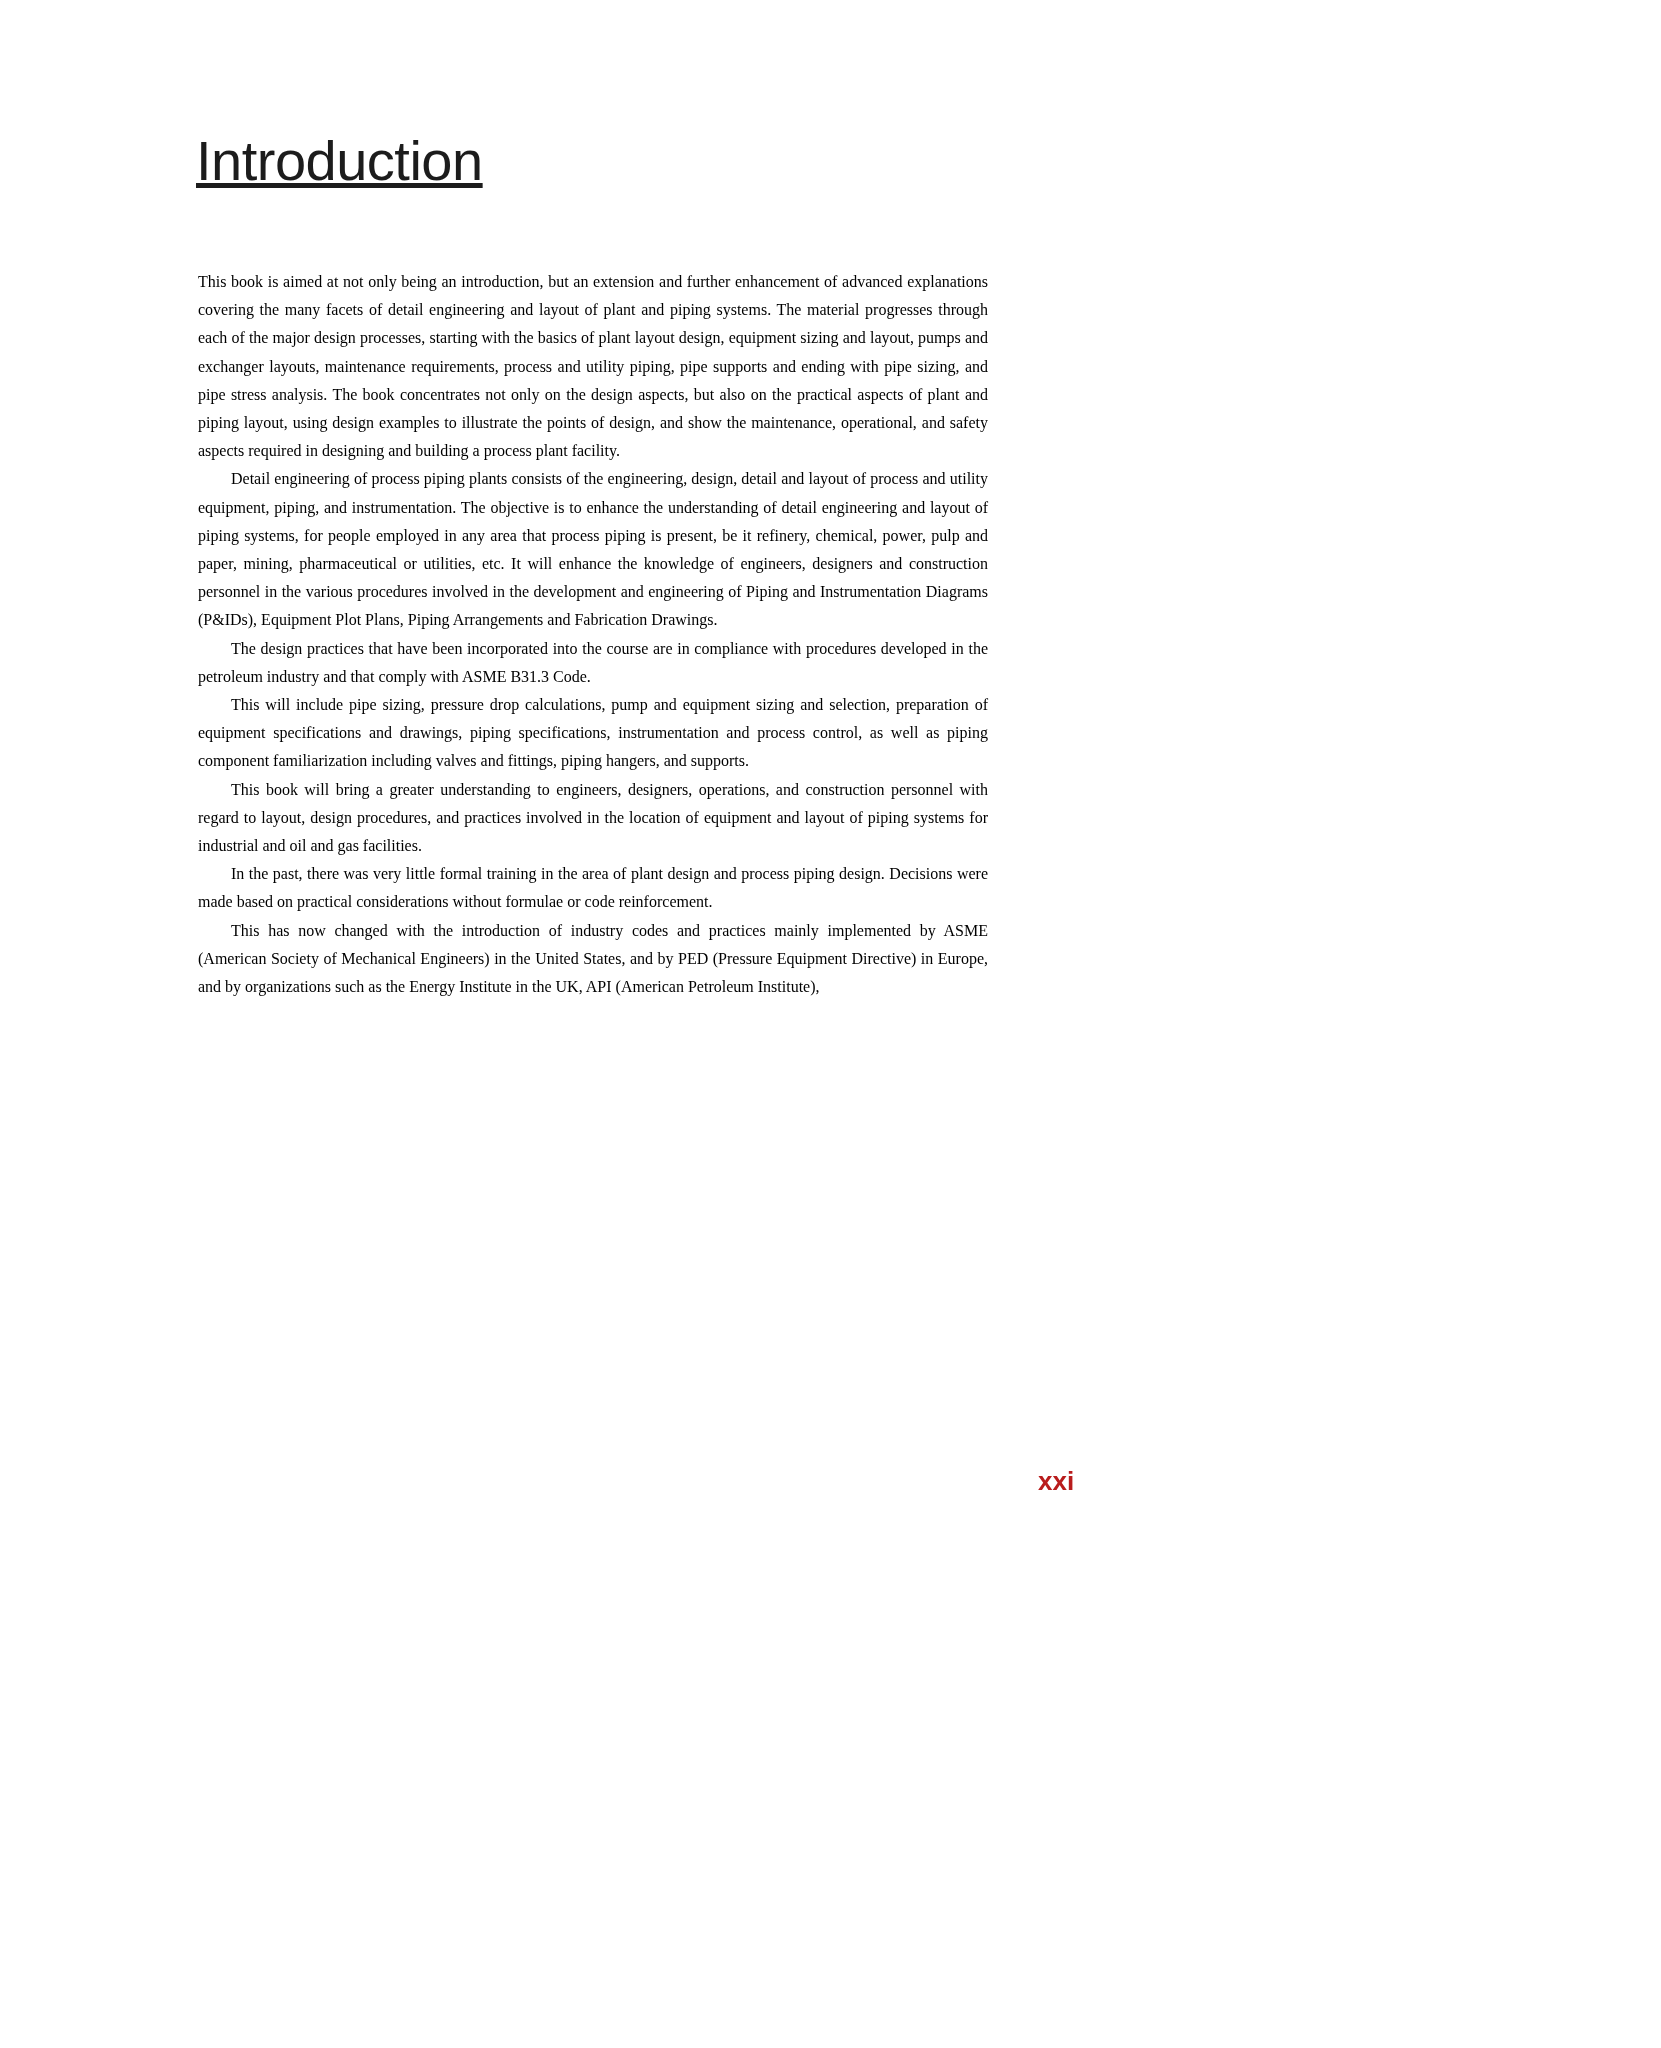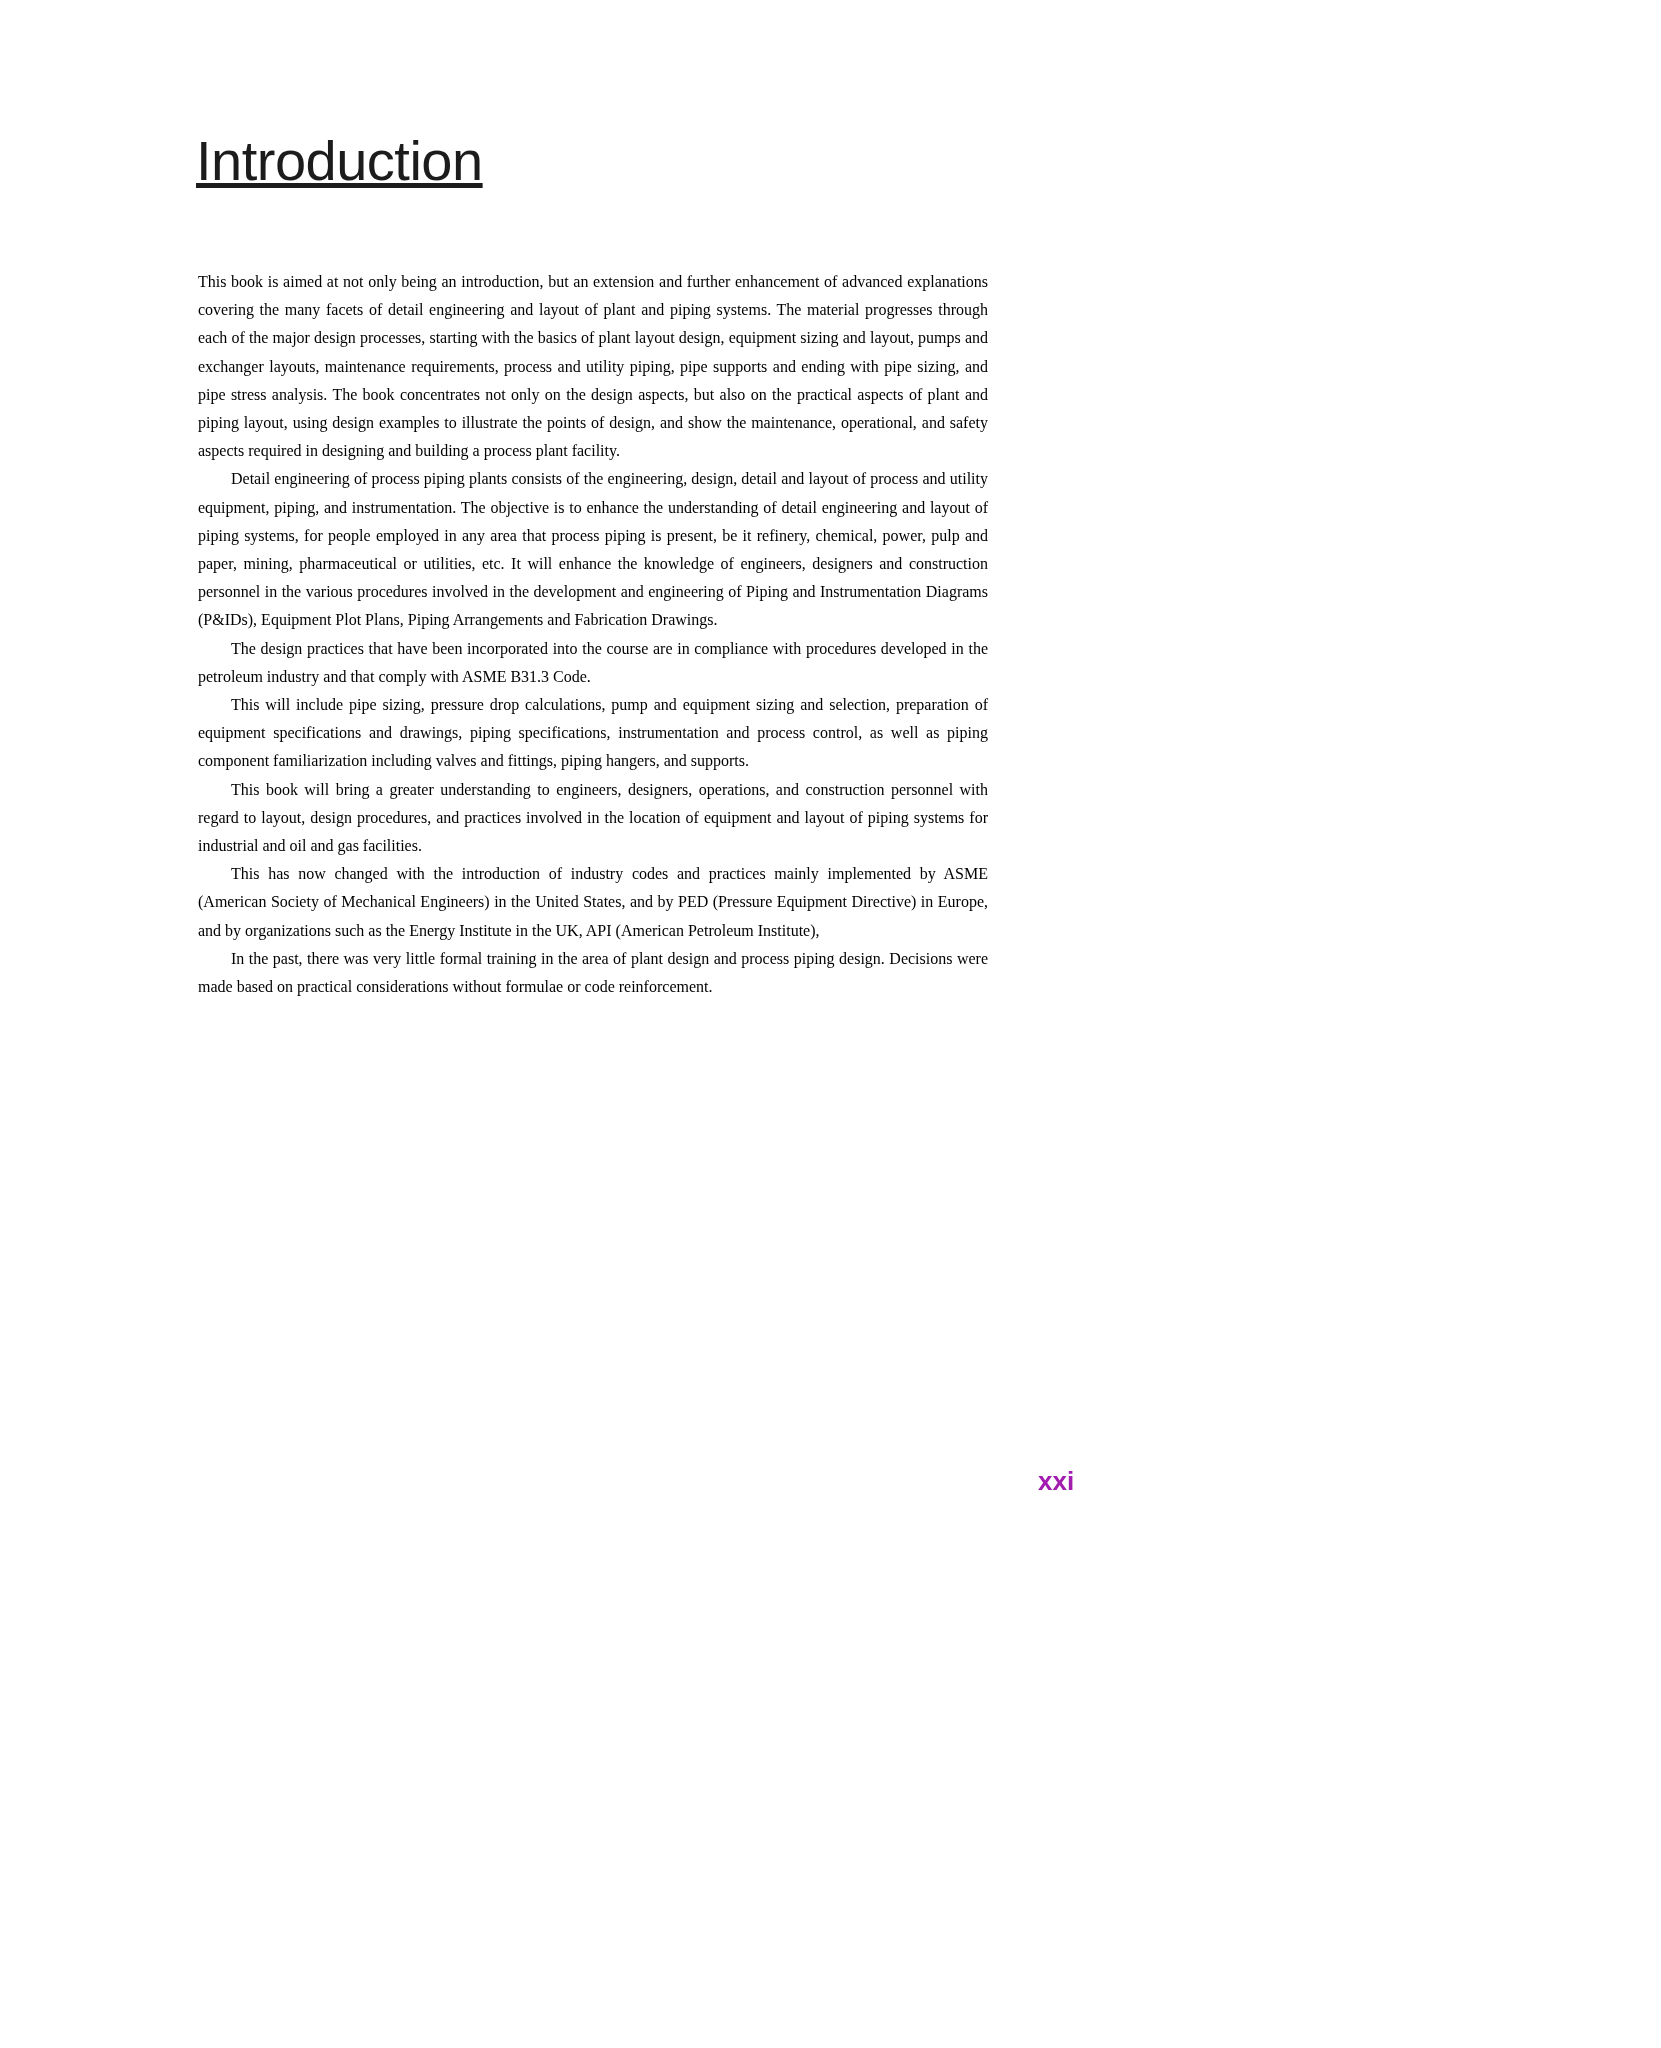--- a/index.html
+++ b/index.html
@@ -49,35 +49,35 @@
   .body-text p:first-child {
     text-indent: 0;
   }
   .page-number {
     position: absolute;
     left: 1038px;
     top: 1466px;
     font-family: "Liberation Sans", sans-serif;
     font-weight: 700;
     font-size: 26px;
-    color: #a21caf;
+    color: #b91c1c;
   }
 </style>
 </head>
 <body>
 
 <div class="page">
 
   <h1 class="chapter-title">Introduction</h1>
 
   <div class="body-text">
     <p>This book is aimed at not only being an introduction, but an extension and further enhancement of advanced explanations covering the many facets of detail engineering and layout of plant and piping systems. The material progresses through each of the major design processes, starting with the basics of plant layout design, equipment sizing and layout, pumps and exchanger layouts, maintenance requirements, process and utility piping, pipe supports and ending with pipe sizing, and pipe stress analysis. The book concentrates not only on the design aspects, but also on the practical aspects of plant and piping layout, using design examples to illustrate the points of design, and show the maintenance, operational, and safety aspects required in designing and building a process plant facility.</p>
     <p>Detail engineering of process piping plants consists of the engineering, design, detail and layout of process and utility equipment, piping, and instrumentation. The objective is to enhance the understanding of detail engineering and layout of piping systems, for people employed in any area that process piping is present, be it refinery, chemical, power, pulp and paper, mining, pharmaceutical or utilities, etc. It will enhance the knowledge of engineers, designers and construction personnel in the various procedures involved in the development and engineering of Piping and Instrumentation Diagrams (P&amp;IDs), Equipment Plot Plans, Piping Arrangements and Fabrication Drawings.</p>
     <p>The design practices that have been incorporated into the course are in compliance with procedures developed in the petroleum industry and that comply with ASME B31.3 Code.</p>
     <p>This will include pipe sizing, pressure drop calculations, pump and equipment sizing and selection, preparation of equipment specifications and drawings, piping specifications, instrumentation and process control, as well as piping component familiarization including valves and fittings, piping hangers, and supports.</p>
     <p>This book will bring a greater understanding to engineers, designers, operations, and construction personnel with regard to layout, design procedures, and practices involved in the location of equipment and layout of piping systems for industrial and oil and gas facilities.</p>
+    <p>In the past, there was very little formal training in the area of plant design and process piping design. Decisions were made based on practical considerations without formulae or code reinforcement.</p>
     <p>This has now changed with the introduction of industry codes and practices mainly implemented by ASME (American Society of Mechanical Engineers) in the United States, and by PED (Pressure Equipment Directive) in Europe, and by organizations such as the Energy Institute in the UK, API (American Petroleum Institute),</p>
-    <p>In the past, there was very little formal training in the area of plant design and process piping design. Decisions were made based on practical considerations without formulae or code reinforcement.</p>
   </div>
 
   <div class="page-number">xxi</div>
 
 </div>
 
 </body></html>

